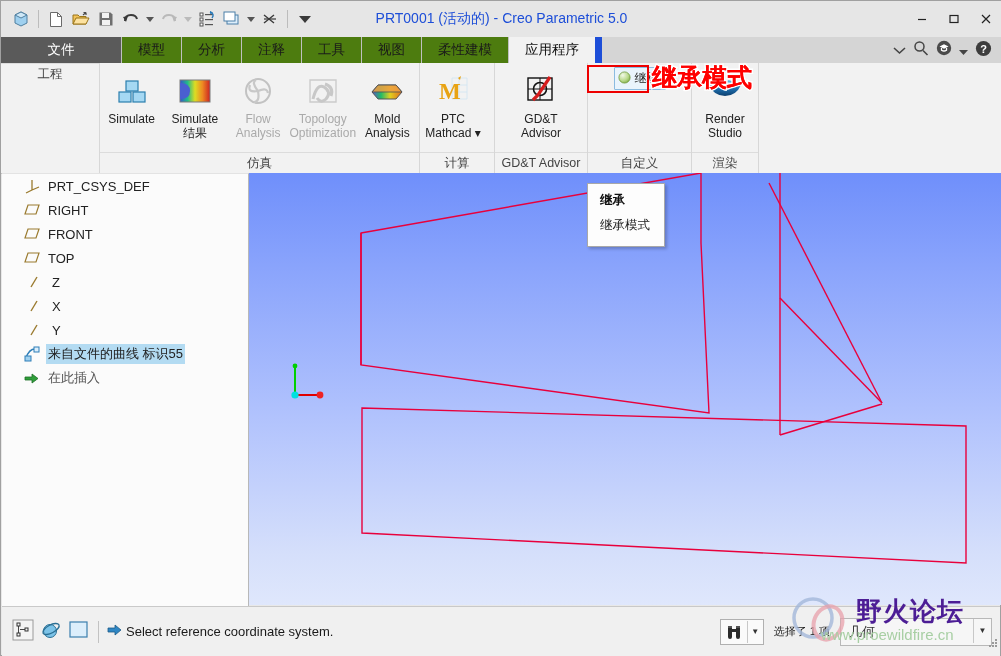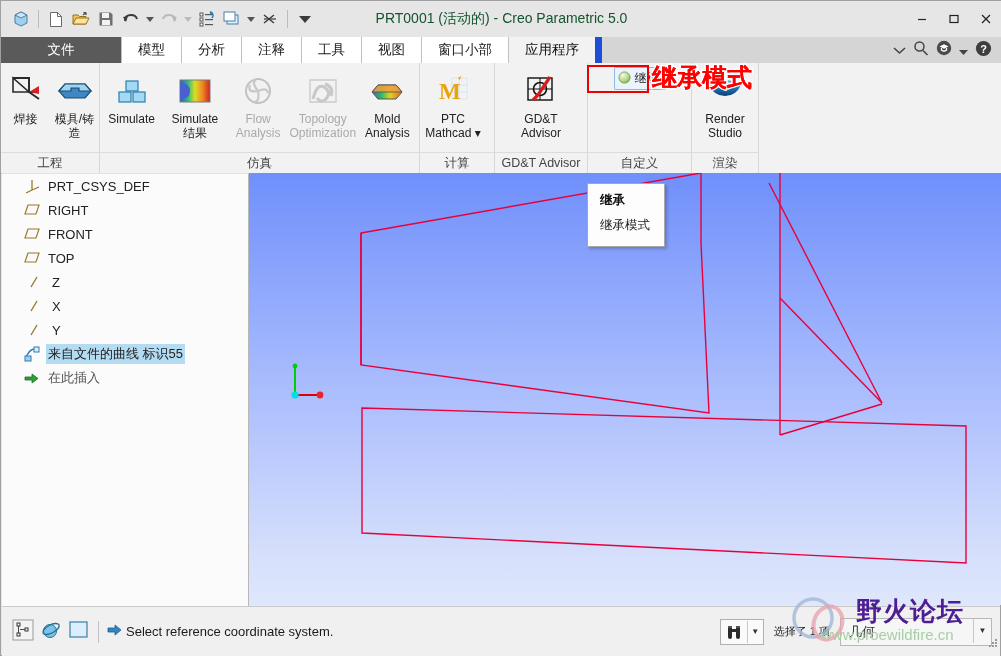--- a/index.html
+++ b/index.html
@@ -27,21 +27,21 @@
   .qat { display: flex; align-items: center; gap: 1px; padding-left: 8px; }
   .qat-btn {
     width: 24px; height: 24px;
     display: flex; align-items: center; justify-content: center;
     cursor: default;
   }
   .qat-sep { width: 1px; height: 18px; background: #bcbcbc; margin: 0 4px; }
   .title-text {
     position: absolute; left: 0; top: 0; width: 1001px; height: 36px;
     display: flex; align-items: center; justify-content: center;
-    font-size: 14px; color: #14532d;
+    font-size: 14px; color: #1d4ed8;
     pointer-events: none;
   }
   .wincontrols {
     position: absolute; right: 0; top: 0;
     display: flex; height: 36px; align-items: center;
   }
   .wc {
     width: 32px; height: 34px;
     display: flex; align-items: center; justify-content: center;
     font-size: 14px; color: #222;
@@ -51,21 +51,21 @@
   .tabstrip {
     position: absolute; left: 0; top: 36px;
     width: 1001px; height: 26px;
     background: #d5d5d5;
   }
   .tabs { display: flex; height: 16px; }
   .tab {
     padding: 0 16px; height: 26px;
     display: flex; align-items: center;
     font-size: 13.5px; color: #1a1a1a;
-    background: #ffffff;
+    background: #4d7c0f;
     border-right: 1px solid #c0c0c0;
     white-space: nowrap;
   }
   .tab.file {
     background: #5a5a5a; color: #ffffff;
     min-width: 88px; justify-content: center;
   }
   .tab.active {
     background: #f2f2f2; color: #111;
     border-right: 7px solid #1d4ed8;
@@ -351,21 +351,21 @@
   </div>
 
   <div class="tabstrip">
     <div class="tabs">
       <div class="tab file">文件</div>
       <div class="tab">模型</div>
       <div class="tab">分析</div>
       <div class="tab">注释</div>
       <div class="tab">工具</div>
       <div class="tab">视图</div>
-      <div class="tab">窗口小部</div>
+      <div class="tab">柔性建模</div>
       <div class="tab active">应用程序</div>
     </div>
     <div class="tabstrip-right">
       <span>
         <svg width="13" height="9" viewBox="0 0 13 9">
             <polyline points="1,2 6.5,7 12,2" fill="none" stroke="#444" stroke-width="1.6"></polyline>
           </svg>
       </span>
       <span>
         <svg width="16" height="16" viewBox="0 0 16 16">
@@ -390,43 +390,20 @@
             <circle cx="8.5" cy="8.5" r="7.6" fill="#3d3d3d"></circle>
             <text x="8.5" y="12.6" font-size="11" font-weight="bold" fill="#fff" text-anchor="middle" font-family="Liberation Sans, sans-serif">?</text>
           </svg>
       </span>
     </div>
   </div>
 
   <div class="ribbon">
 
     <div class="group" style="width:98px">
-      <div class="group-items">
-        <div class="bigbtn">
-          <span class="ic">
-            <svg width="34" height="32" viewBox="0 0 34 32">
-                <path d="M4,3 h16 v14 h10" fill="none" stroke="#2b2b2b" stroke-width="2"></path>
-                <path d="M4,3 L4,17 L20,17 z" fill="none" stroke="#2b2b2b" stroke-width="1.6"></path>
-                <polygon points="20,17 30,11 30,19" fill="#d42121"></polygon>
-                <path d="M20,17 L30,24" stroke="#2b2b2b" stroke-width="2"></path>
-              </svg>
-          </span>
-          <span class="lb">焊接</span>
-        </div>
-        <div class="bigbtn">
-          <span class="ic">
-            <svg width="40" height="30" viewBox="0 0 40 30">
-                <polygon points="4,15 10,8 30,8 36,15 30,22 10,22" fill="#3f86c4" stroke="#1d4e73" stroke-width="1.2"></polygon>
-                <polygon points="4,15 10,8 30,8 36,15 24,15 24,12 16,12 16,15" fill="#9fd4f0" stroke="#1d4e73" stroke-width="1.2"></polygon>
-              </svg>
-          </span>
-          <span class="lb">模具/铸
-造</span>
-        </div>
-      </div>
       <div class="group-label">工程</div>
     </div>
 
     <div class="group" style="width:319px">
       <div class="group-items">
         <div class="bigbtn wide">
           <span class="ic">
             <svg width="34" height="30" viewBox="0 0 34 30">
                 <rect x="11" y="5" width="12" height="10" fill="#a5d8f3" stroke="#2b7fae" stroke-width="1.2"></rect>
                 <rect x="4" y="16" width="12" height="10" fill="#a5d8f3" stroke="#2b7fae" stroke-width="1.2"></rect>

